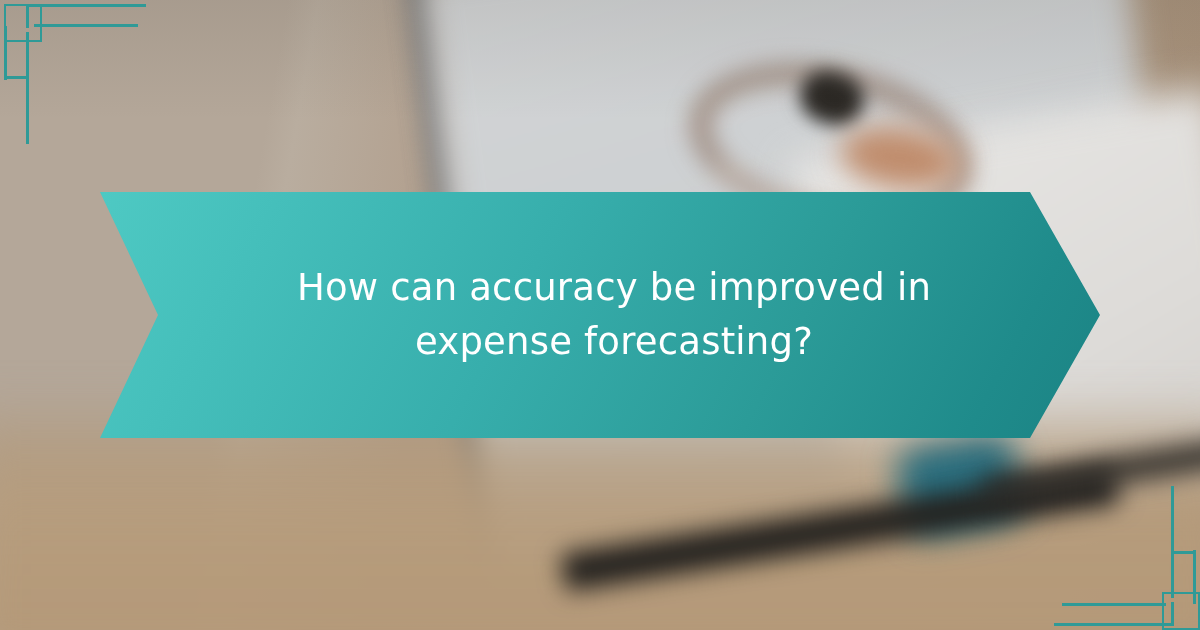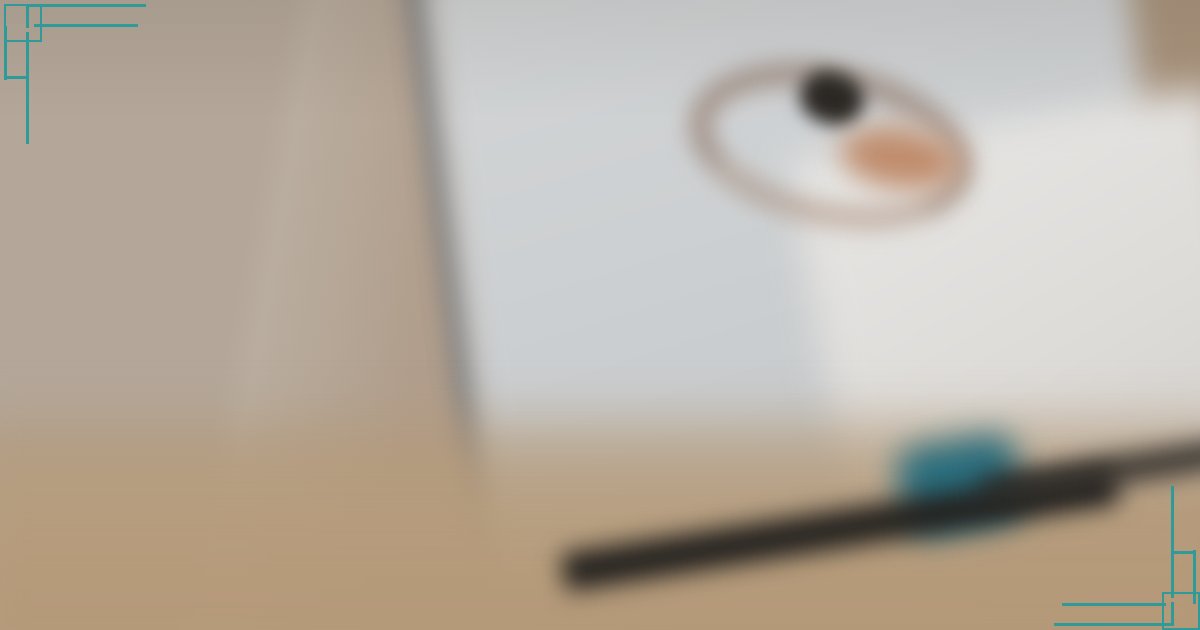--- a/index.html
+++ b/index.html
@@ -229,14 +229,17 @@
   <div class="deco" style="left:1040px;top:470px;width:160px;height:160px;">
     <div class="deco-line" style="left:122px;top:122px;width:34px;height:34px;background:transparent;border:2px solid #2f9a97;"></div>
     <div class="deco-line" style="left:14px;top:153px;width:118px;height:3px;"></div>
     <div class="deco-line" style="left:153px;top:80px;width:3px;height:54px;"></div>
     <div class="deco-line" style="left:131px;top:132px;width:3px;height:24px;"></div>
     <div class="deco-line" style="left:131px;top:81px;width:25px;height:3px;"></div>
     <div class="deco-line" style="left:22px;top:133px;width:104px;height:3px;"></div>
     <div class="deco-line" style="left:131px;top:16px;width:3px;height:112px;"></div>
   </div>
 
+  <div class="ribbon">
+    <div class="ribbon-text">How can accuracy be improved in expense forecasting?</div>
+  </div>
 
 </div>
 
 </body></html>

